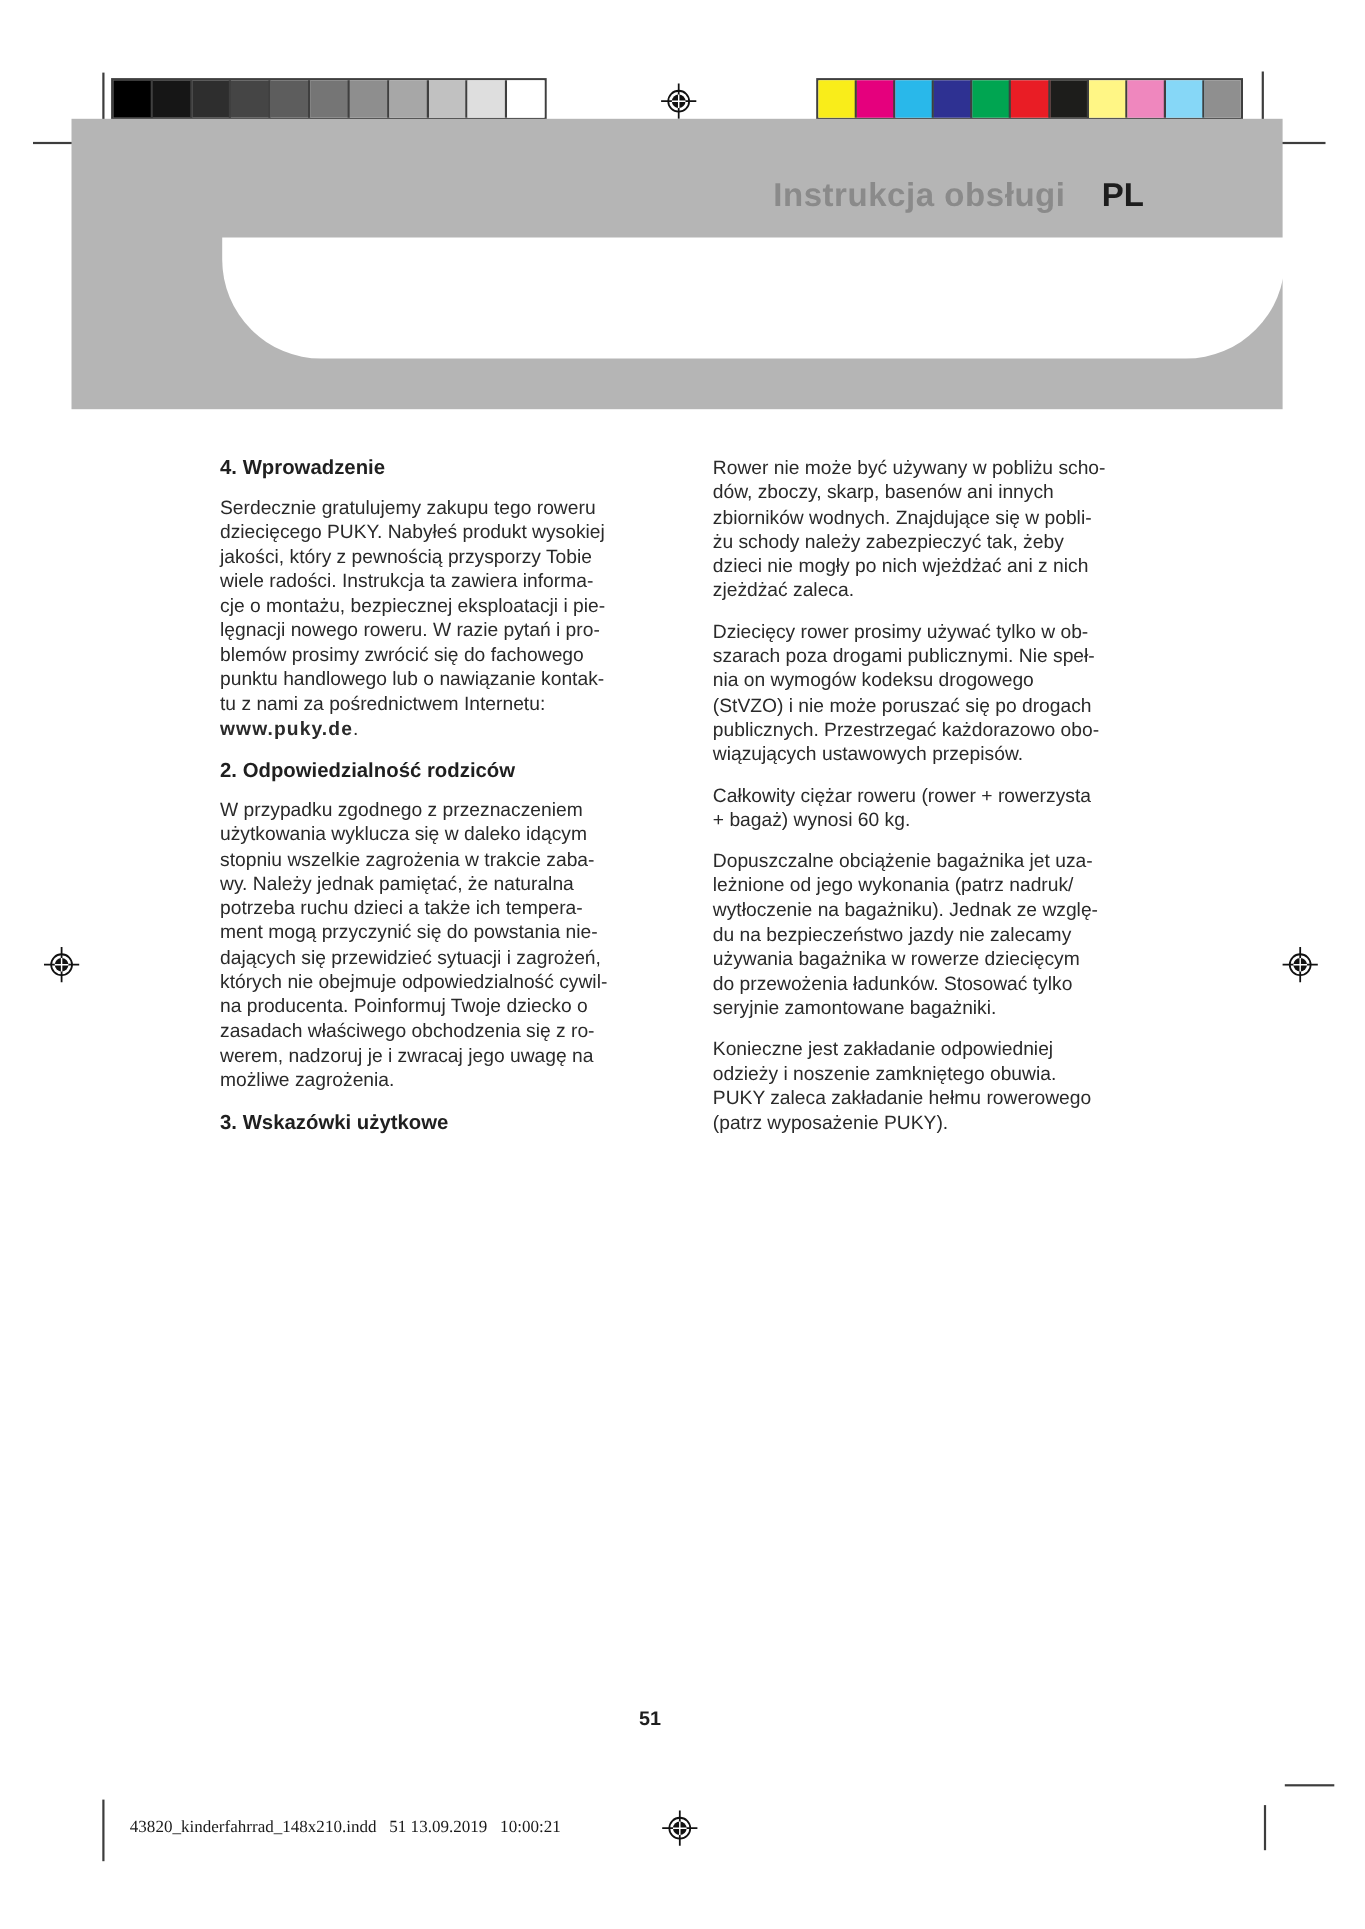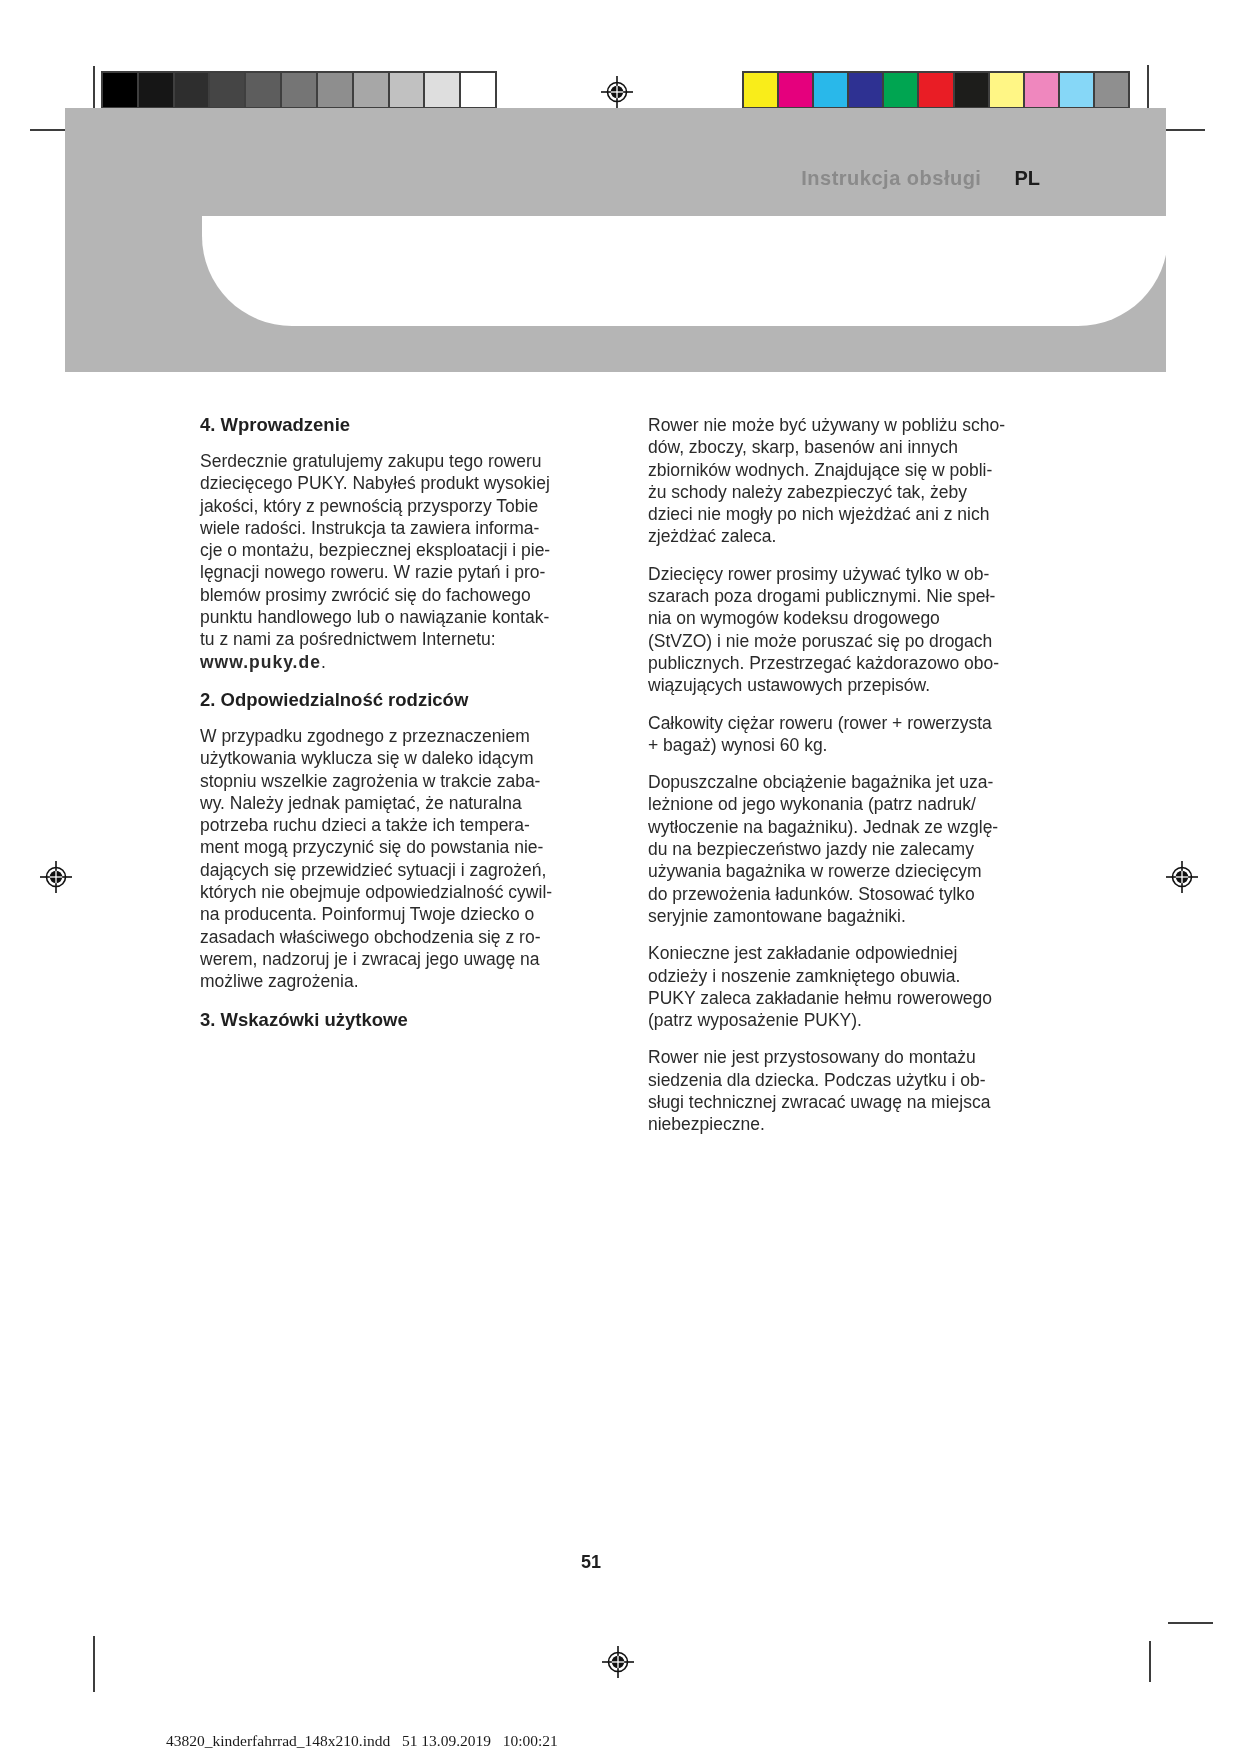--- a/index.html
+++ b/index.html
@@ -23,21 +23,21 @@
   #color-bar{left:742px;width:388px;}
   
   .header-gray{position:absolute;left:65px;top:108px;width:1101px;height:264px;background:#b5b5b5;}
   .header-tab{
     position:absolute;left:137px;top:108px;width:966px;height:110px;background:#ffffff;
     border-radius:0 0 90px 90px;
   }
   .header-titles{
     position:absolute;top:160px;right:201px;height:36px;
     display:flex;align-items:center;gap:33px;
-    font-size:20px;font-weight:bold;line-height:36px;
+    font-size:30px;font-weight:bold;line-height:36px;
   }
   .header-title{color:#8a8a8a;letter-spacing:0.5px;}
   .header-lang{color:#1d1d1d;}
   
   .col{position:absolute;top:414px;color:#2a2a2a;}
   #col-left{left:200px;}
   #col-right{left:648px;}
   .sec-heading{
     font-size:18.5px;font-weight:bold;color:#1f1f1f;
     line-height:22px;margin:16px 0 14px 0;white-space:pre-line;
@@ -46,22 +46,22 @@
   .body-par{
     font-size:17.5px;line-height:22.3px;margin:0 0 15px 0;white-space:pre-line;
   }
   .body-par b{font-weight:bold;letter-spacing:1px;}
   
   .page-number{
     position:absolute;left:551px;top:1552px;width:80px;text-align:center;
     font-size:18px;font-weight:bold;color:#1f1f1f;
   }
   .footer-slug{
-    position:absolute;left:118px;top:1732px;
-    font-family:"Liberation Serif", serif;font-size:15.5px;color:#1a1a1a;white-space:pre;margin-left:48px;
+    position:absolute;left:118px;top:1652px;
+    font-family:"Liberation Serif", serif;font-size:15.5px;color:#1a1a1a;white-space:pre;
   }
 </style>
 </head>
 <body>
 
 <div class="sheet">
 
   <div class="mark vline" style="left:93px;top:66px;height:54px;"></div>
   <div class="mark vline" style="left:1147px;top:65px;height:45px;"></div>
   <div class="mark vline" style="left:93px;top:1636px;height:56px;"></div>
@@ -184,22 +184,18 @@
 leżnione od jego wykonania (patrz nadruk/
 wytłoczenie na bagażniku). Jednak ze wzglę-
 du na bezpieczeństwo jazdy nie zalecamy
 używania bagażnika w rowerze dziecięcym
 do przewożenia ładunków. Stosować tylko
 seryjnie zamontowane bagażniki.</div>
       <div class="body-par">Konieczne jest zakładanie odpowiedniej
 odzieży i noszenie zamkniętego obuwia.
 PUKY  zaleca zakładanie hełmu rowerowego
 (patrz wyposażenie PUKY).</div>
-      <div class="body-par">Rower nie jest przystosowany do montażu
-siedzenia dla dziecka. Podczas użytku i ob-
-sługi technicznej zwracać uwagę na miejsca
-niebezpieczne.</div>
     </div>
 
   <div class="page-number">51</div>
   <div class="footer-slug">43820_kinderfahrrad_148x210.indd   51 13.09.2019   10:00:21</div>
 
 </div>
 
 </body></html>

